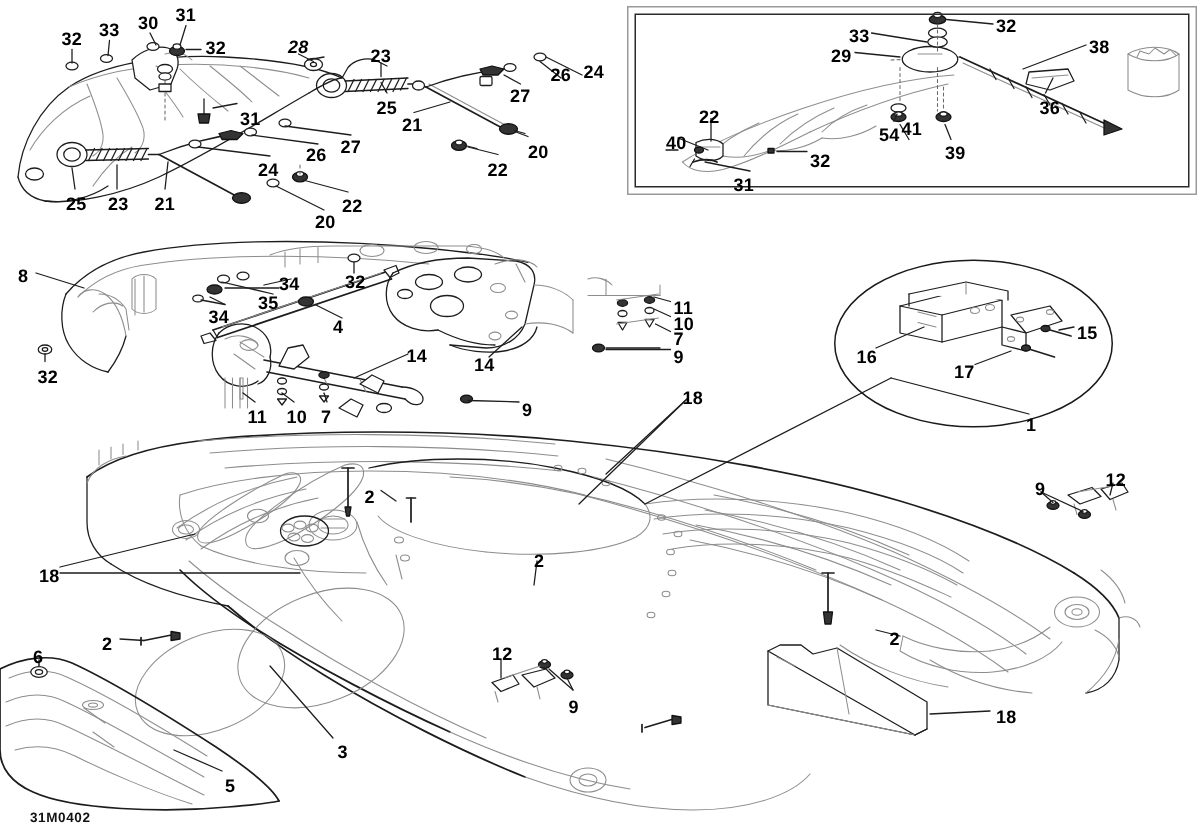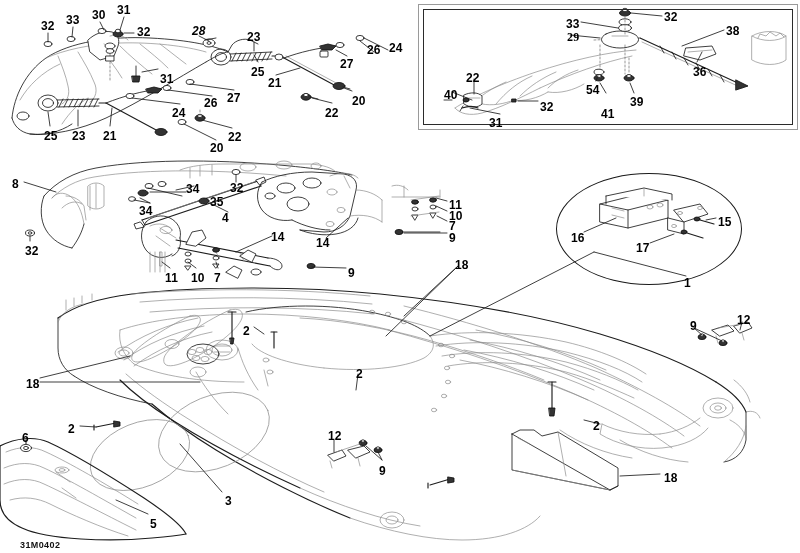--- a/index.html
+++ b/index.html
@@ -697,35 +697,35 @@
     <span class="callout" style="left:204px; top:97px;">26</span>
     <span class="callout" style="left:172px; top:107px;">24</span>
     <span class="callout" style="left:228px; top:131px;">22</span>
     <span class="callout" style="left:210px; top:142px;">20</span>
     <span class="callout" style="left:44px;  top:130px;">25</span>
     <span class="callout" style="left:72px;  top:130px;">23</span>
     <span class="callout" style="left:103px; top:130px;">21</span>
 
     <span class="callout" style="left:566px; top:18px;">33</span>
     <span class="callout" style="left:664px; top:11px;">32</span>
-    <span class="callout" style="left:567px; top:31px;font-family:Liberation Serif, serif;">29</span>
+    <span class="callout" style="left:554px; top:31px;">29</span>
     <span class="callout" style="left:726px; top:25px;">38</span>
     <span class="callout" style="left:693px; top:66px;">36</span>
     <span class="callout" style="left:466px; top:72px;">22</span>
     <span class="callout" style="left:586px; top:84px;">54</span>
-    <span class="callout" style="left:601px; top:108px;">41</span>
+    <span class="callout" style="left:601px; top:80px;">41</span>
     <span class="callout" style="left:630px; top:96px;">39</span>
     <span class="callout" style="left:444px; top:89px;">40</span>
     <span class="callout" style="left:540px; top:101px;">32</span>
     <span class="callout" style="left:489px; top:117px;">31</span>
 
     <span class="callout" style="left:12px;  top:178px;">8</span>
     <span class="callout" style="left:186px; top:183px;">34</span>
     <span class="callout" style="left:230px; top:182px;">32</span>
-    <span class="callout" style="left:172px; top:196px;margin-left:38px;">35</span>
+    <span class="callout" style="left:172px; top:196px;">35</span>
     <span class="callout" style="left:139px; top:205px;">34</span>
     <span class="callout" style="left:222px; top:212px;">4</span>
     <span class="callout" style="left:25px;  top:245px;">32</span>
     <span class="callout" style="left:449px; top:199px;">11</span>
     <span class="callout" style="left:449px; top:210px;">10</span>
     <span class="callout" style="left:449px; top:220px;">7</span>
     <span class="callout" style="left:449px; top:232px;">9</span>
     <span class="callout" style="left:271px; top:231px;">14</span>
     <span class="callout" style="left:316px; top:237px;">14</span>
     <span class="callout" style="left:165px; top:272px;">11</span>

